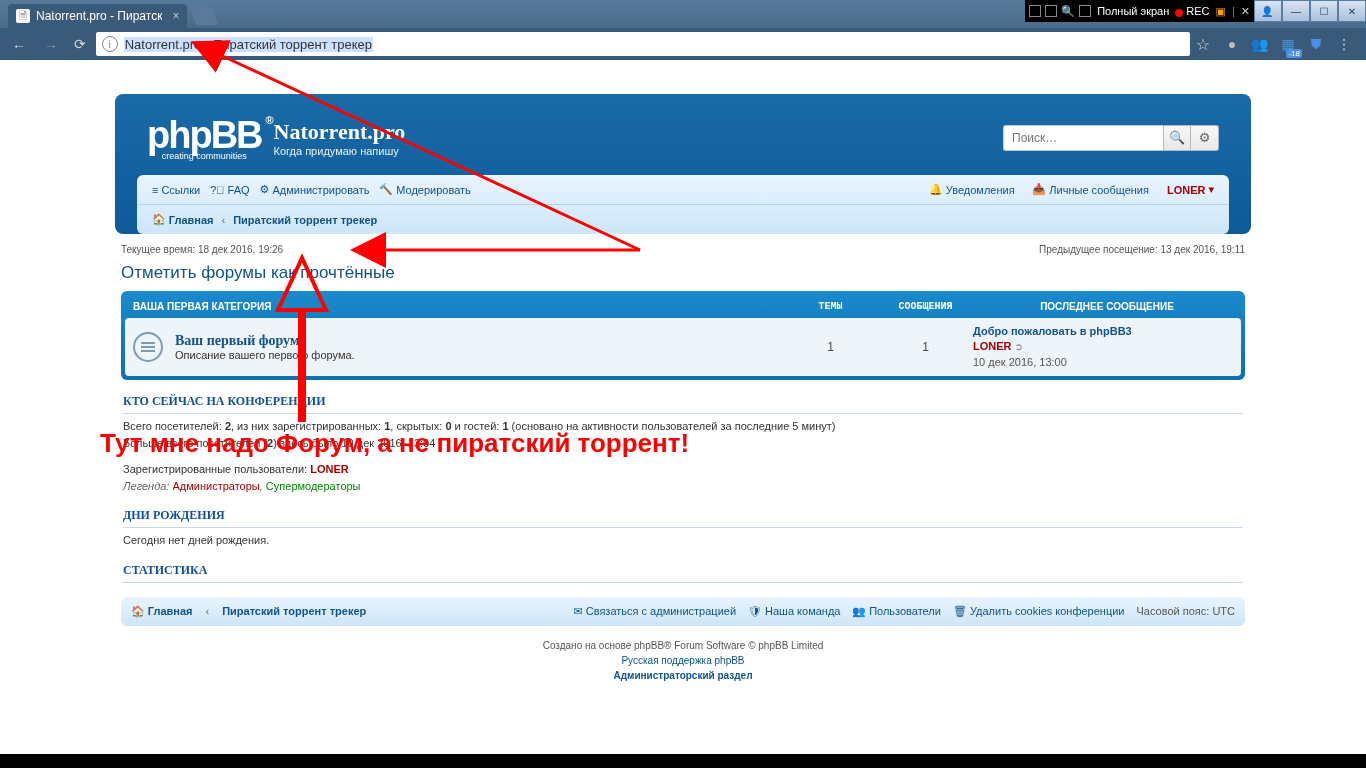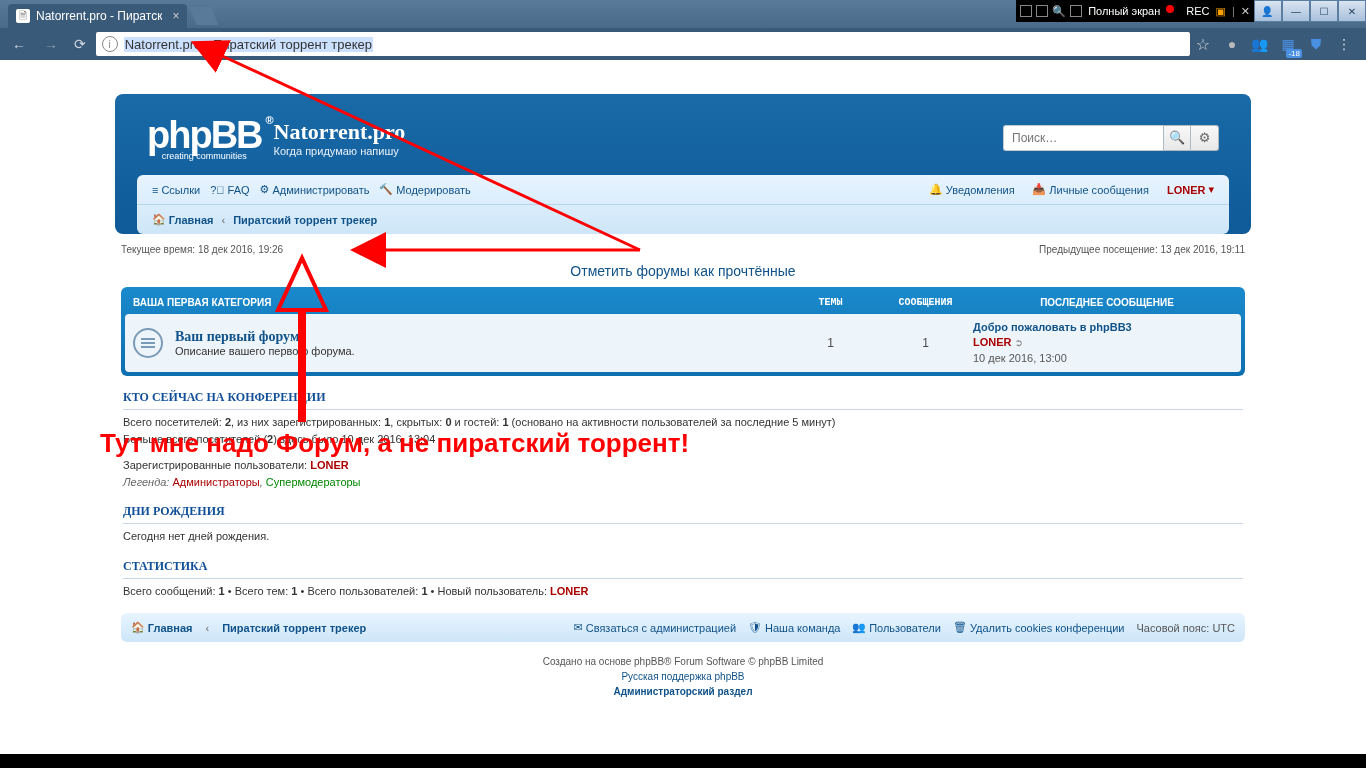--- a/index.html
+++ b/index.html
@@ -63,21 +63,21 @@
 .nav-row a, .nav-link { color: #105289; text-decoration: none; display: inline-flex; align-items: center; gap: 3px; padding: 2px 5px; }
 .nav-row .right { margin-left: auto; display: flex; align-items: center; gap: 8px; }
 .nav-sep { border-top: 1px solid #b8d4e8; }
 .username-colored { color: #AA0000; font-weight: bold; }
 .breadcrumb-row { padding: 6px 10px; font-size: 11px; }
 .breadcrumb-row a { color: #105289; font-weight: bold; }
 .crumb-sep { color: #666; margin: 0 3px; }
 
 .time-row { display: flex; padding: 4px 6px; font-size: 10px; color: #555; }
 .time-row .right { margin-left: auto; }
-.mark-read { text-align: center; padding: 4px 6px; font-size: 14px; }
+.mark-read { text-align: left; padding: 4px 6px; font-size: 17px; }
 .mark-read a { color: #105289; }
 
 .forabg { background: linear-gradient(#1a8acc,#0d6fb0); border-radius: 6px; padding: 4px; margin: 4px 6px; }
 .cat-header { display: flex; padding: 6px 8px; color: #fff; font-size: 10px; font-weight: bold; text-transform: uppercase; font-family: Arial; }
 .cat-header .col-forum { flex: 1; }
 .cat-header .col { width: 95px; text-align: center; font-family: Liberation Mono, monospace; }
 .cat-header .col-last { width: 260px; padding-left: 8px; text-align: center; }
 .forum-row { background: #eef5fa; border-radius: 4px; display: flex; align-items: center; padding: 6px 8px; min-height: 42px; }
 .forum-icon { width: 30px; height: 30px; border: 2px solid #7a9ab8; border-radius: 50%; margin-right: 12px; position: relative; flex-shrink: 0; }
 .forum-icon::after { content: ""; position: absolute; left: 6px; top: 8px; width: 14px; height: 2px; background: #7a9ab8; box-shadow: 0 4px #7a9ab8, 0 8px #7a9ab8; }
@@ -122,21 +122,21 @@
 
 <div class="win-titlebar">
   <div class="rec-strip">
     <span class="rec-icons">
       <span class="rec-icon-box"></span>
       <span class="rec-icon-box"></span>
       <span style="color:#ccc">🔍</span>
       <span class="rec-icon-box"></span>
     </span>
     <span>Полный экран</span>
-    <span style="display:inline-flex;align-items:flex-start;gap:12px">
+    <span style="display:inline-flex;align-items:flex-end;gap:3px">
       <span class="rec-dot"></span>
       <span>REC</span>
     </span>
     <span style="color:#f7a000">▣</span>
     <span style="color:#888">|</span>
     <span style="color:#ccc">✕</span>
   </div>
   <div class="win-buttons">
     <div class="win-btn">👤</div>
     <div class="win-btn">—</div>
@@ -282,25 +282,20 @@
       <p style="margin-top:10px"><span>Зарегистрированные пользователи: </span><a class="user-link">LONER</a></p>
       <p><em><span>Легенда: </span></em><a class="admin-group">Администраторы</a><em>, </em><a class="mod-group">Супермодераторы</a></p>
     </div>
 
     <h2 class="section-h">ДНИ РОЖДЕНИЯ</h2>
     <div class="section-body">
       <p>Сегодня нет дней рождения.</p>
     </div>
 
     <h2 class="section-h">СТАТИСТИКА</h2>
-    <div class="section-body">
-      <p>
-        <span>Всего сообщений: </span><span class="stat-num">1</span><span> • Всего тем: </span><span class="stat-num">1</span><span> • Всего пользователей: </span><span class="stat-num">1</span><span> • Новый пользователь: </span><a class="user-link">LONER</a>
-      </p>
-    </div>
 
     <div class="footer-nav">
       <a>
           <span>🏠</span> 
           <b>Главная</b>
         </a>
       <span class="crumb-sep">‹</span>
       <a>
           <b>Пиратский торрент трекер</b>
         </a>

